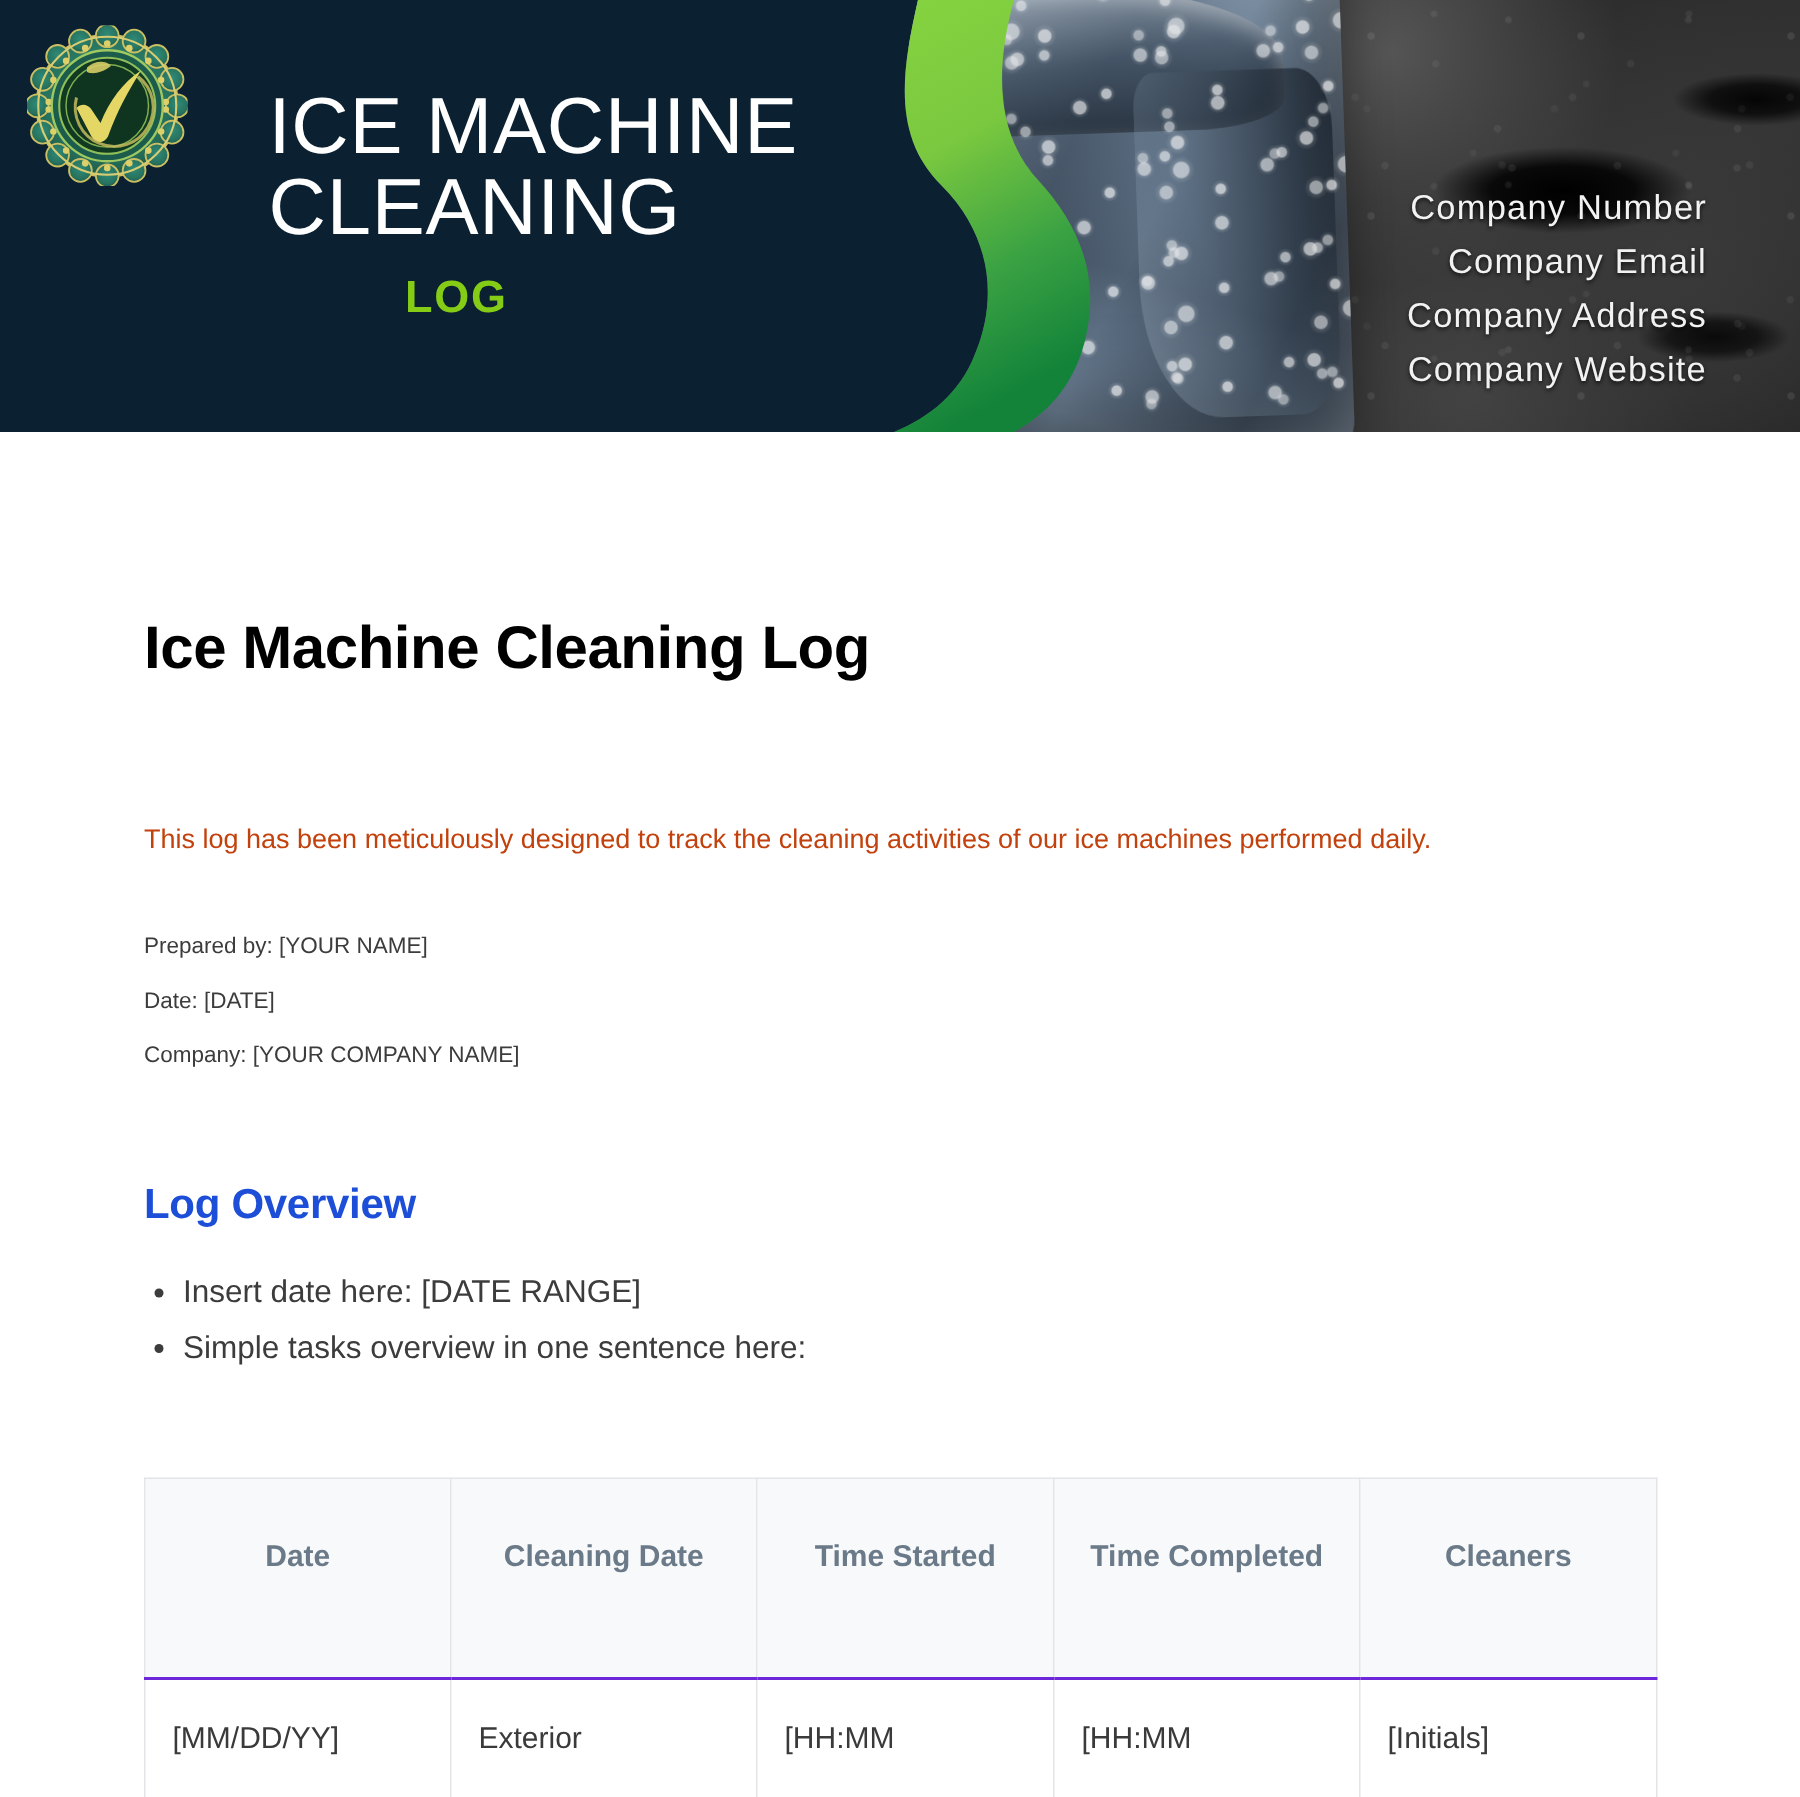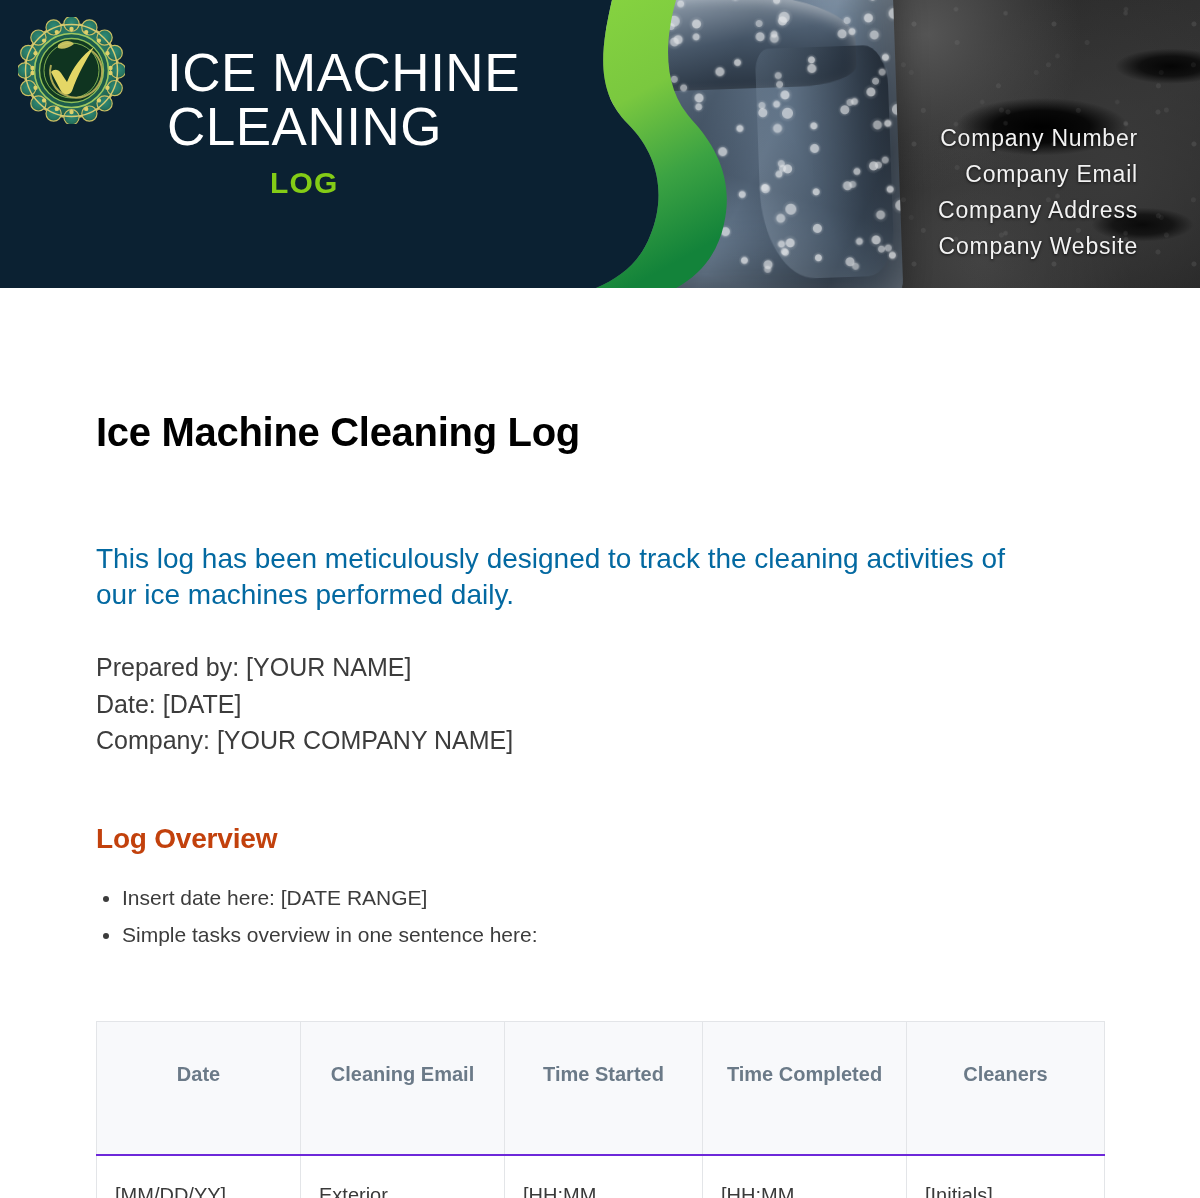--- a/index.html
+++ b/index.html
@@ -161,21 +161,21 @@
     left: 163px;
     top: 42px;
     width: 430px;
   }
   .banner-title-main {
     color: #ffffff;
     font-size: 53px;
     line-height: 1.02;
     font-weight: 400;
     letter-spacing: 0.5px;
-    margin: 4px;
+    margin: 16px;
     white-space: pre-line;
   }
   .banner-title-sub {
     color: #84cc16;
     font-size: 30px;
     font-weight: 700;
     letter-spacing: 1.2px;
     margin: 12px 0 0 107px;
   }
 
@@ -203,36 +203,36 @@
   }
   .doc-title {
     font-size: 40px;
     font-weight: 700;
     color: #000000;
     margin: 122px 0 0 0;
     letter-spacing: -0.3px;
   }
   .intro {
     margin: 86px 0 0 0;
-    font-size: 28px;
+    font-size: 18px;
     line-height: 36px;
-    color: #0369a1;
+    color: #c2410c;
     max-width: 930px;
   }
   .meta {
     margin: 36px 0 0 0;
-    font-size: 25px;
+    font-size: 15px;
     line-height: 36.5px;
     color: #3c3c3c;
   }
   .section-heading {
     margin: 64px 0 0 0;
     font-size: 28px;
     font-weight: 700;
-    color: #c2410c;
+    color: #1d4ed8;
     letter-spacing: -0.2px;
   }
   .bullets {
     margin: 24px 0 0 0;
     padding-left: 26px;
     list-style: disc;
   }
   .bullets li {
     font-size: 21px;
     line-height: 37px;
@@ -422,21 +422,21 @@
     <colgroup>
       <col class="col-date">
         <col class="col-task">
         <col class="col-start">
       <col class="col-complete">
         <col class="col-cleaners">
     </colgroup>
     <thead>
       <tr>
         <th>Date</th>
-        <th>Cleaning Email</th>
+        <th>Cleaning Date</th>
         <th>Time Started</th>
         <th>Time Completed</th>
         <th>Cleaners</th>
       </tr>
     </thead>
     <tbody>
       <tr>
         <td>[MM/DD/YY]</td>
         <td>Exterior</td>
         <td>[HH:MM</td>

